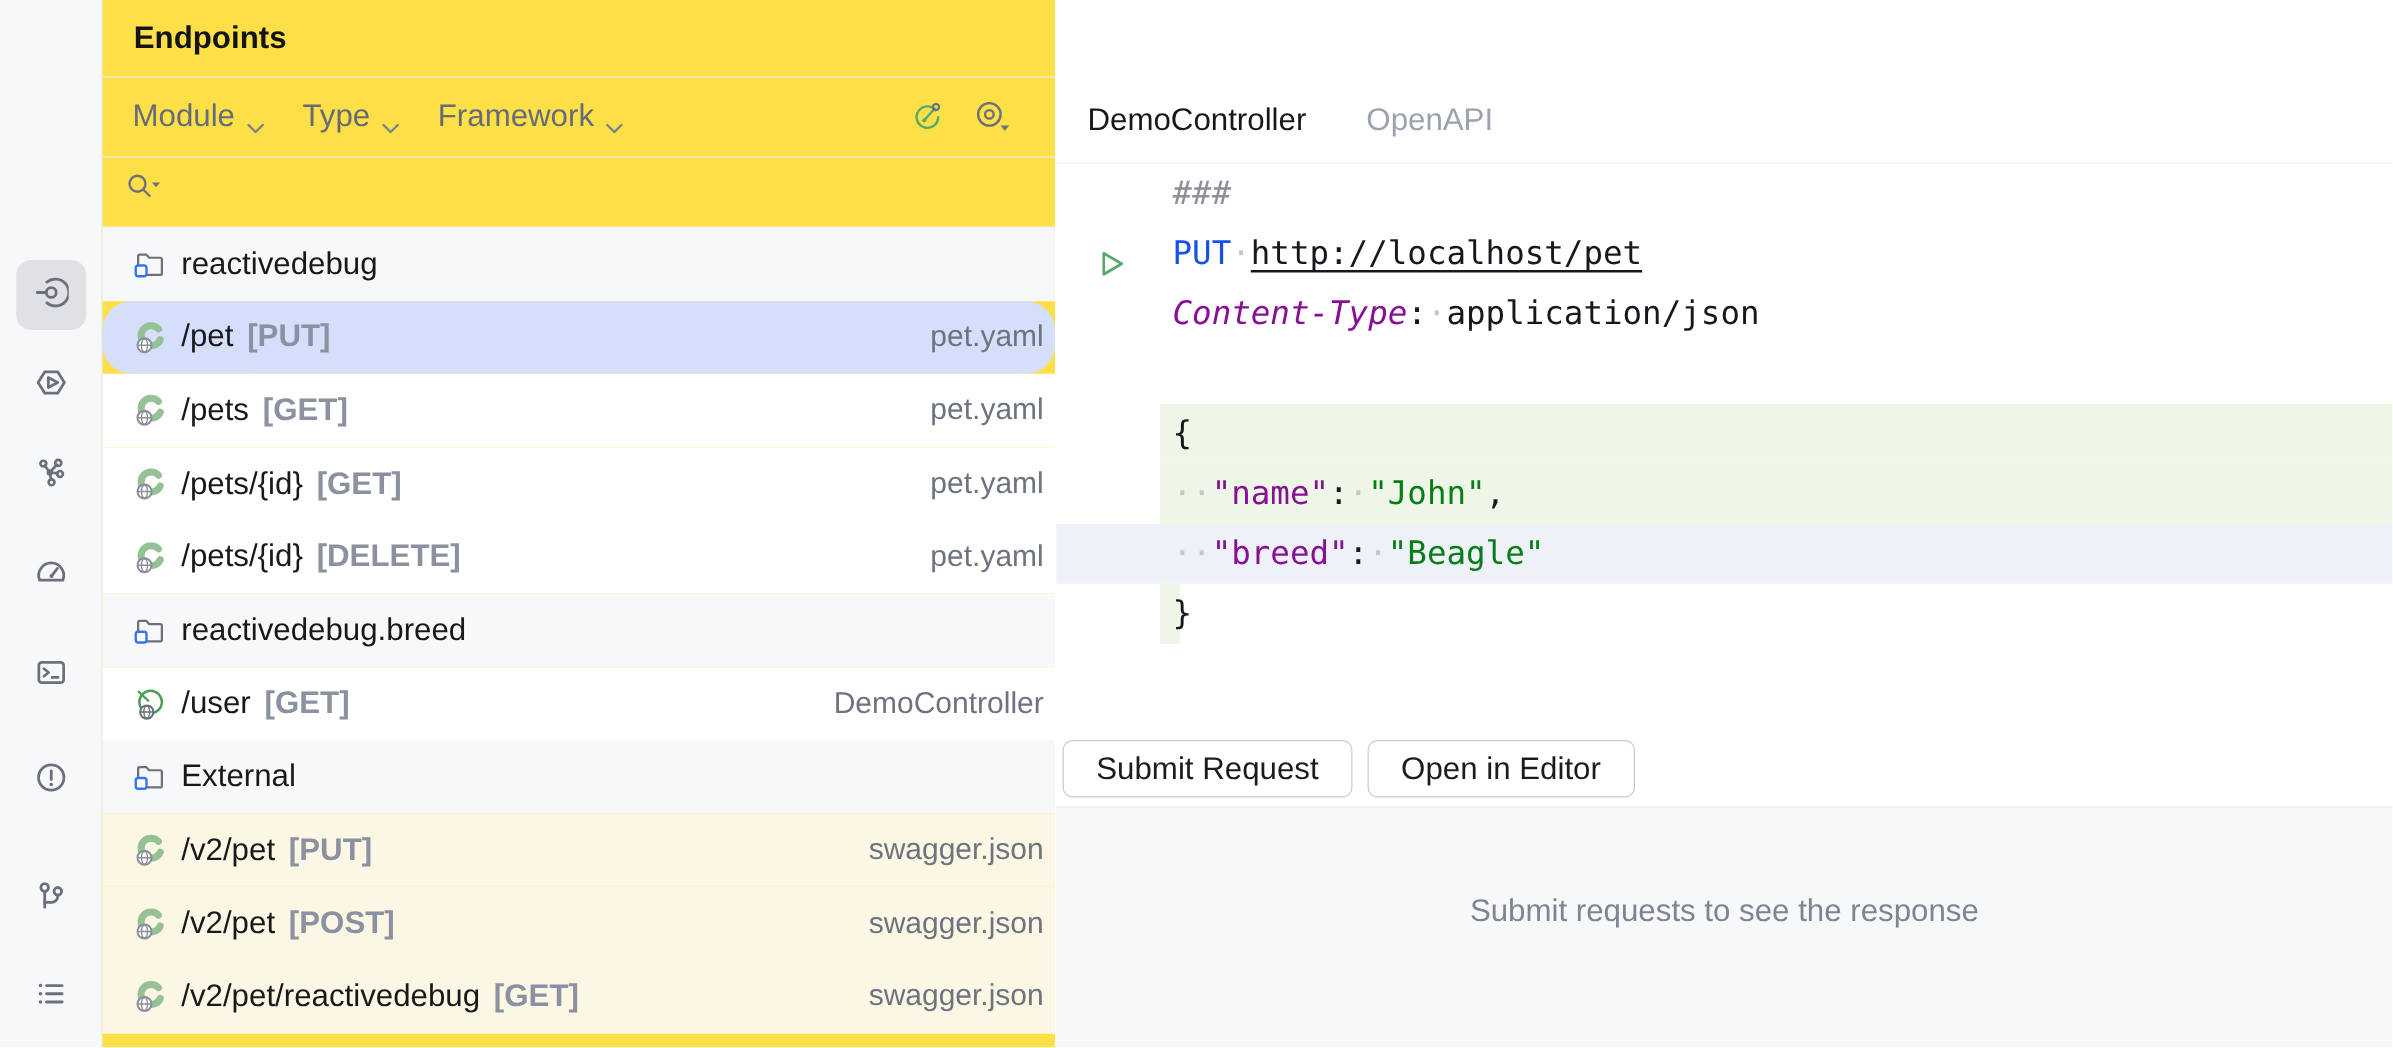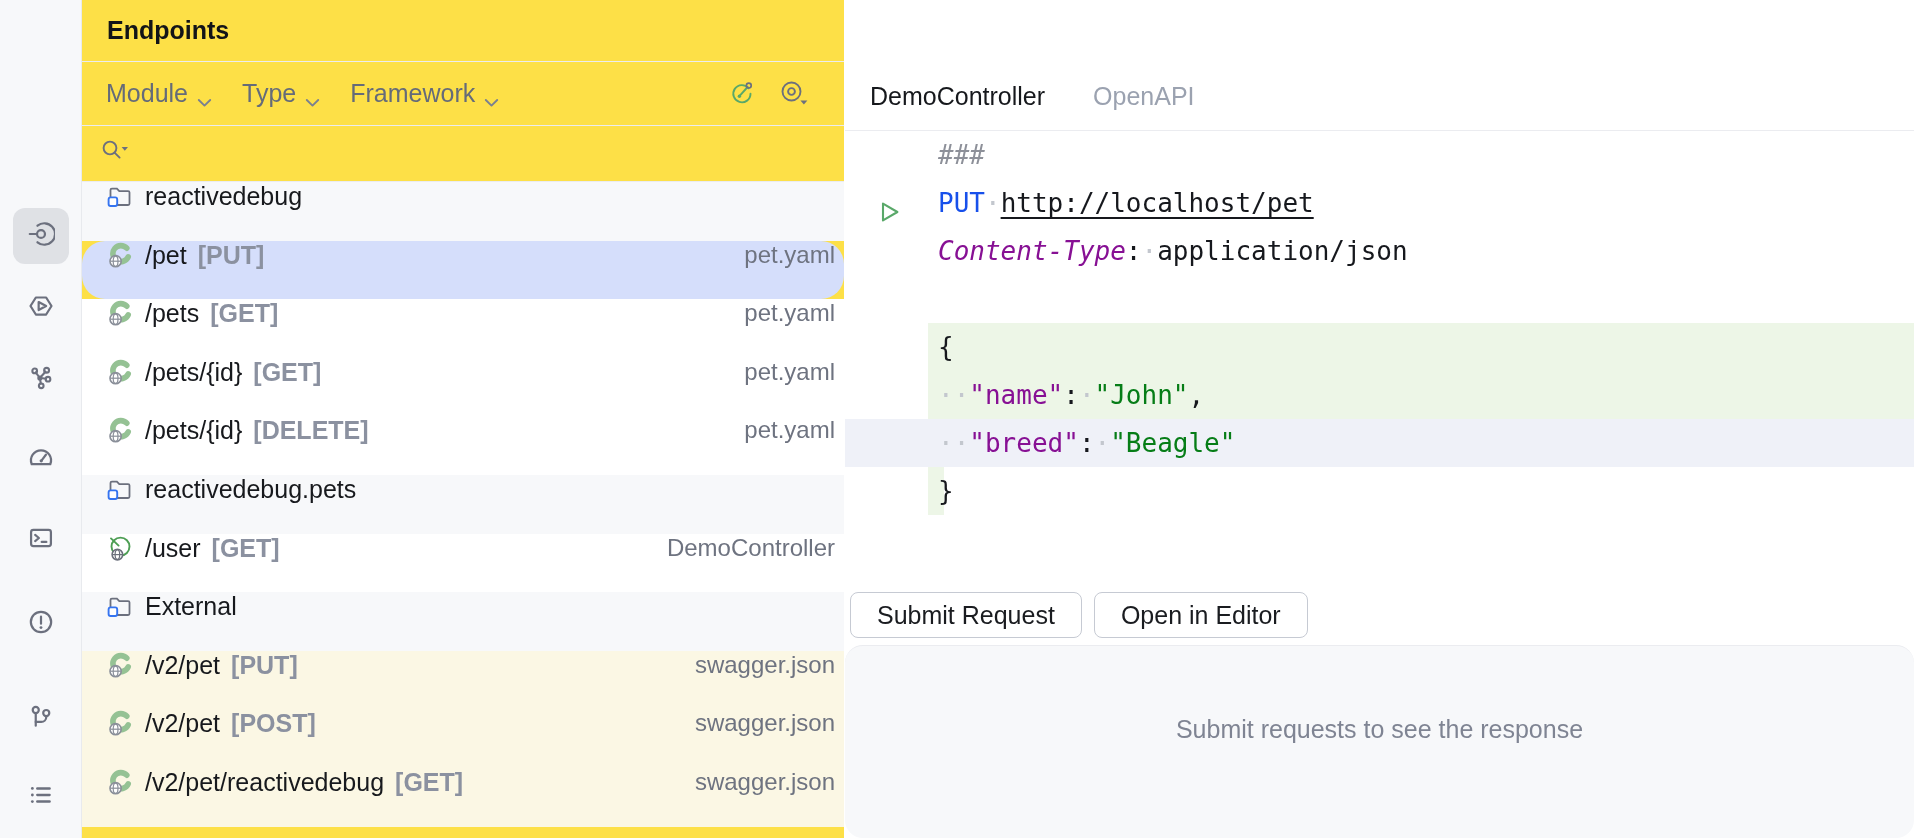--- a/index.html
+++ b/index.html
@@ -27,21 +27,21 @@
   .lp-title{height:62px;border-bottom:1px solid var(--divider);display:flex;align-items:center;
     padding-left:25px;font-size:25px;font-weight:700;color:#121418;}
   .filter-row{height:64px;border-bottom:1px solid var(--divider);display:flex;align-items:center;
     padding-left:24px;padding-right:34px;color:#656b79;font-size:25px;}
   .filter-item{display:flex;align-items:flex-end;margin-right:30px;cursor:default;}
   .filter-item .chev{margin-left:9px;display:flex;}
   .filter-icons{margin-left:auto;display:flex;align-items:center;gap:22px;}
   .search-row{height:56px;border-bottom:1px solid var(--divider);display:flex;align-items:center;
     padding-left:17px;}
   .ep-list{display:flex;flex-direction:column;}
-  .ep-row{height:58.6px;flex:none;display:flex;align-items:flex-start;padding-left:24px;
+  .ep-row{height:58.6px;flex:none;display:flex;align-items:center;padding-left:24px;
     padding-right:9px;font-size:25px;color:var(--txt);white-space:nowrap;}
   .ep-row .row-icon{width:28px;height:28px;margin-right:11px;flex:none;display:flex;}
   .ep-row .method-tag{font-weight:700;color:var(--tag);margin-left:11px;}
   .ep-row .file-label{margin-left:auto;color:var(--file);font-size:24px;}
   .bg-gray{background:var(--row-gray);} .bg-selected{background:var(--row-sel);border-radius:23px;}
   .bg-cream{background:var(--row-cream);} .bg-white{background:#fff;}
   .list-bottom-sliver{flex:1;background:#eaeefb;}
 
   
   .right-panel{position:absolute;left:845px;top:0;width:1069px;height:838px;background:#fff;}
@@ -71,21 +71,21 @@
   .seg-key{color:var(--m-purple);}
   .seg-string{color:var(--m-green);}
 
   .actions{position:absolute;left:5px;top:592px;display:flex;gap:12px;}
   .btn{height:46px;padding:0 26px;border:1px solid #c6cad3;border-radius:8px;background:#fff;
     font-family:"Liberation Sans",sans-serif;font-size:25px;color:#1a1c20;display:flex;
     align-items:center;cursor:default;}
 
   .response{position:absolute;left:0;right:0;top:645px;bottom:0;background:#f7f8fa;
     border-top:1px solid var(--divider);display:flex;align-items:center;justify-content:center;
-    padding-bottom:26px;font-size:25px;color:#7f8493;border-radius:18px;}
+    padding-bottom:26px;font-size:25px;color:#7f8493;}
 
   
   .hdr-icons{position:absolute;top:0;left:1690px;height:46px;display:flex;align-items:center;gap:10px;}
 </style>
 </head>
 <body>
 
 <div id="root">
 
   <div class="stripe" id="stripe">
@@ -273,21 +273,21 @@
     <span class="method-tag">[DELETE]</span>
     <span class="file-label">pet.yaml</span>
   </div>
         <div class="ep-row bg-gray">
     <span class="row-icon">
             <svg viewBox="0 0 28 28" fill="none">
               <path d="M4.5 21.5 V8 a1.4 1.4 0 0 1 1.4 -1.4 h5 l2.4 2.6 h8.8 a1.4 1.4 0 0 1 1.4 1.4 v11 a1.4 1.4 0 0 1 -1.4 1.4 H5.9 a1.4 1.4 0 0 1 -1.4 -1.4 z" stroke="#6c707e" stroke-width="1.8"></path>
               <rect x="2.6" y="15.4" width="8.6" height="8.6" rx="2" fill="#fff" stroke="#3574f0" stroke-width="1.9"></rect>
             </svg>
           </span>
-    <span class="row-label">reactivedebug.pets</span>
+    <span class="row-label">reactivedebug.breed</span>
 
   </div>
         <div class="ep-row bg-white">
     <span class="row-icon">
             <svg viewBox="0 0 28 28" fill="none">
               <circle cx="14.5" cy="12.6" r="9" stroke="#4d9e54" stroke-width="1.9"></circle>
               <line x1="5" y1="4.4" x2="12.6" y2="11.6" stroke="#4d9e54" stroke-width="1.9" stroke-linecap="round"></line>
               <circle cx="11.4" cy="20.6" r="5.3" fill="#fff" stroke="#6a6f7b" stroke-width="1.6"></circle>
               <ellipse cx="11.4" cy="20.6" rx="2.3" ry="4.8" stroke="#6a6f7b" stroke-width="1.2"></ellipse>
               <line x1="6.4" y1="20.6" x2="16.4" y2="20.6" stroke="#6a6f7b" stroke-width="1.2"></line>

